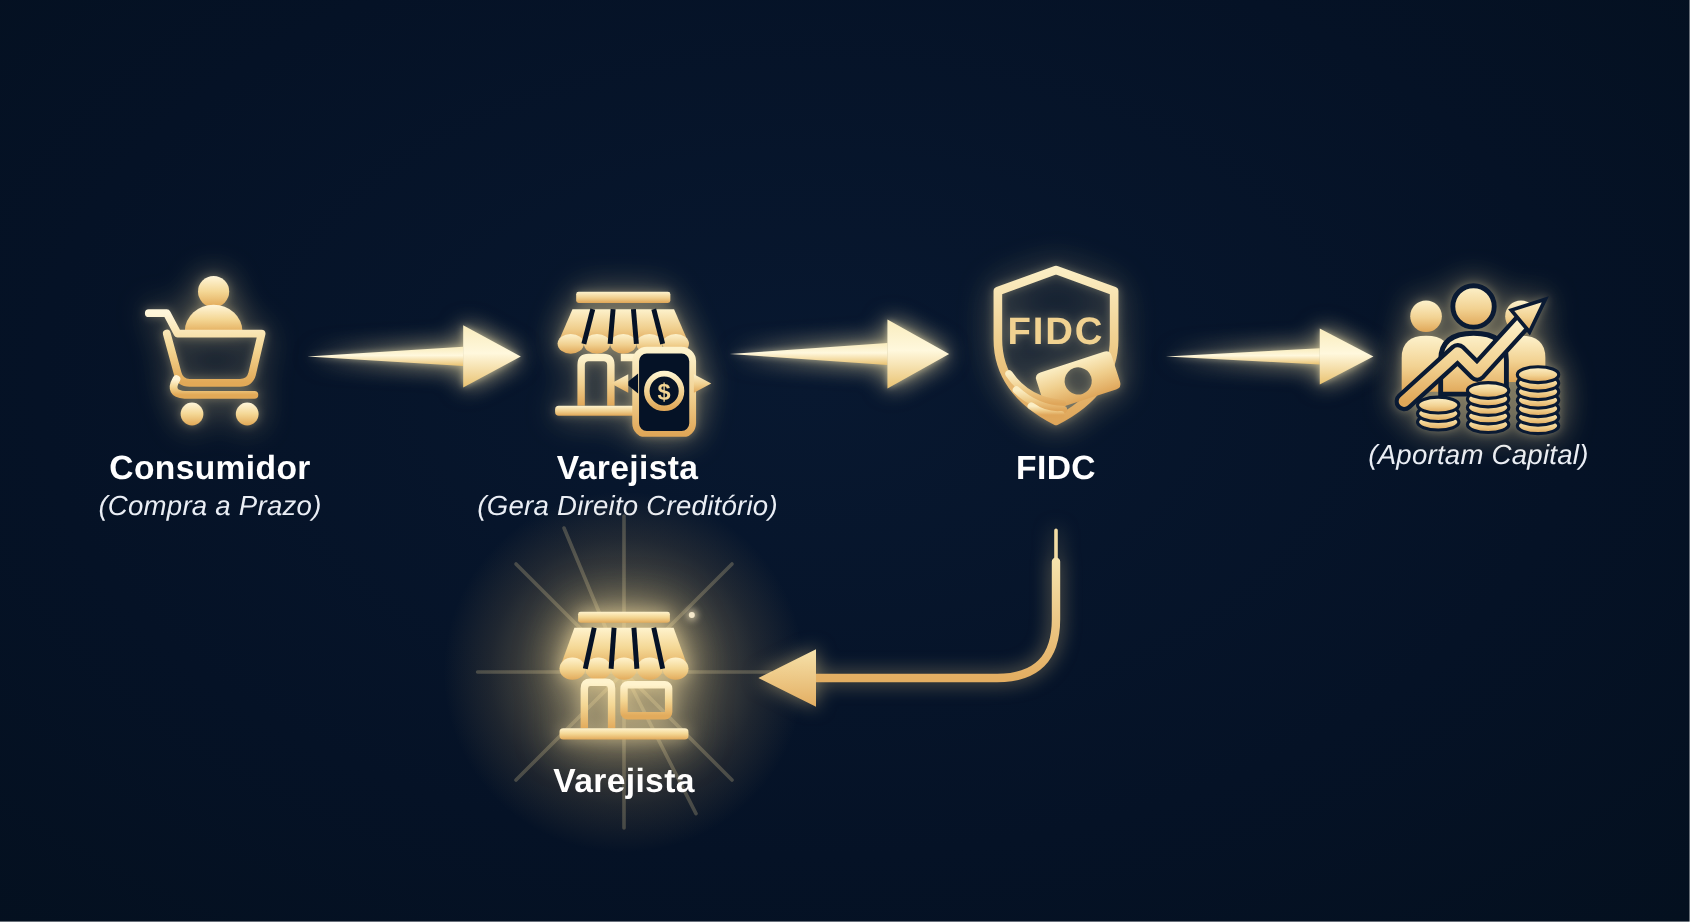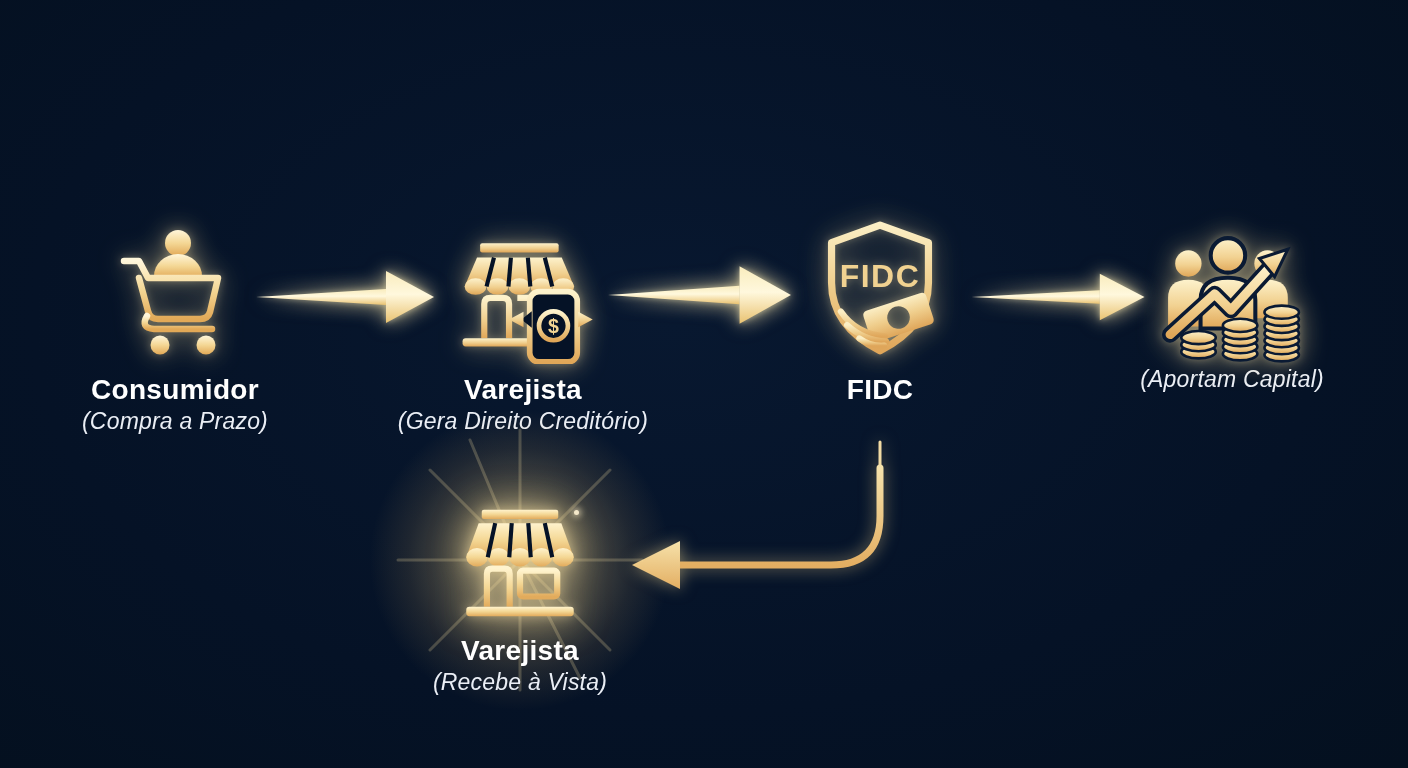--- a/index.html
+++ b/index.html
@@ -244,14 +244,13 @@
       <line x1="68" y1="17" x2="70.4" y2="50" stroke="#051226" stroke-width="4"></line>
       <line x1="84" y1="17" x2="91.2" y2="50" stroke="#051226" stroke-width="4"></line>
       <path d="M16 58 V98" stroke="url(#g-store2)" stroke-width="6" stroke-linecap="round" fill="none"></path>
       <path d="M104 58 V98" stroke="url(#g-store2)" stroke-width="6" stroke-linecap="round" fill="none"></path>
       <path d="M28 98 V66 q0-5 5-5 h12 q5 0 5 5 v32" stroke="url(#g-store2)" stroke-width="6" stroke-linejoin="round" fill="none"></path>
       <rect x="60" y="63" width="36" height="25" rx="3" fill="none" stroke="url(#g-store2)" stroke-width="6"></rect>
       <rect x="8" y="98" width="104" height="9" rx="3" fill="url(#g-store2)"></rect>
     </svg>
   </div>
   <div class="label">Varejista</div>
-  <div class="sublabel">(Recebe à Vista)</div>
 </div>
 
 </body></html>

